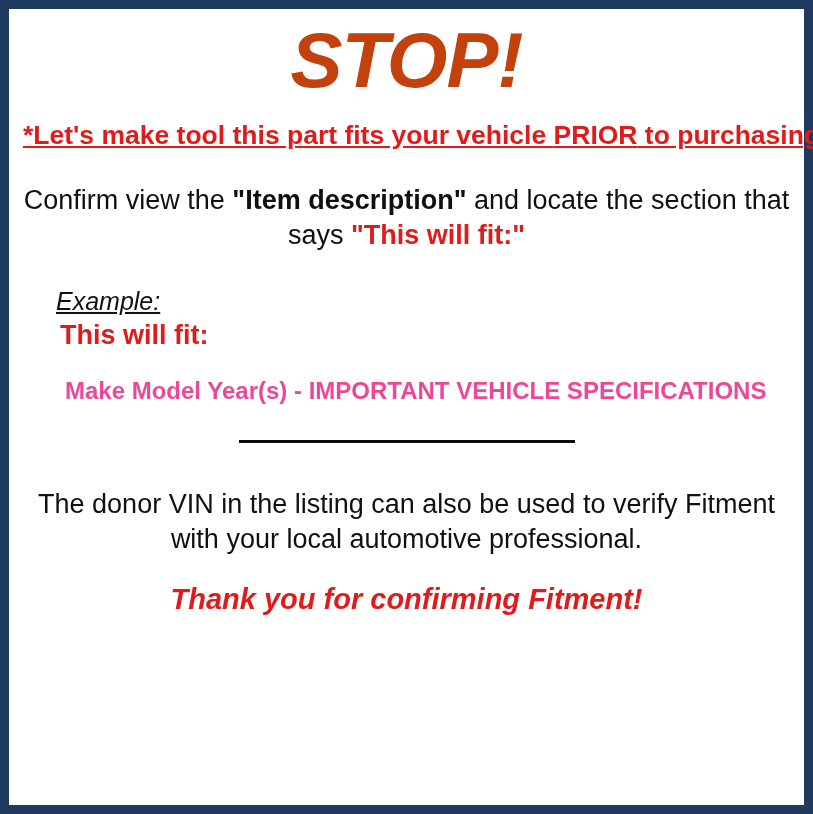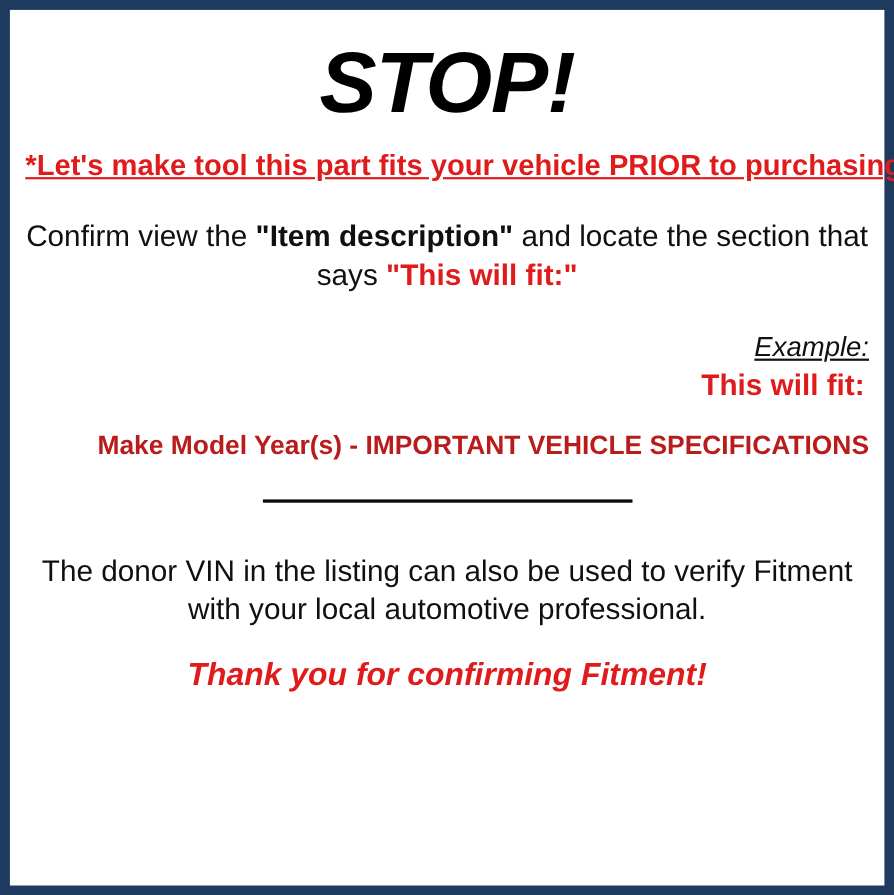--- a/index.html
+++ b/index.html
@@ -19,23 +19,23 @@
     height: 814px;
     background: #ffffff;
     border: 9px solid #1d3557;
     border-color: #1e3a5f;
     padding: 0 14px;
     display: block;
     position: relative;
   }
   .stop-heading {
     margin: 0;
-    padding-top: 27px;
+    padding-top: 12px;
     text-align: center;
-    color: #000000;
+    color: #c2410c;
     font-weight: bold;
     font-style: italic;
     font-size: 78px;
     line-height: 1.02;
     letter-spacing: -1px;
   }
   .subtitle {
     margin: 0;
     padding-top: 18px;
     text-align: center;
@@ -76,21 +76,21 @@
     font-weight: bold;
   }
   .em-black-b {
     font-weight: bold;
     color: #101010;
   }
 
   .example-block {
     padding-top: 34px;
     padding-left: 33px;
-    text-align: right;
+    text-align: left;
   }
   .example-label {
     margin: 0;
     display: inline-block;
     color: #101010;
     font-size: 25px;
     font-style: italic;
     text-decoration: underline;
     line-height: 1.12;
   }
@@ -100,21 +100,21 @@
     padding-left: 0px;
     color: #e01b1b;
     font-weight: bold;
     font-size: 27px;
     line-height: 1.15;
   }
   .spec-line {
     margin: 0;
     padding-top: 22px;
     padding-left: 9px;
-    color: #b91c1c;
+    color: #ec4899;
     font-weight: bold;
     font-size: 24px;
     line-height: 1.15;
     white-space: nowrap;
   }
 
   .divider-wrap {
     padding-top: 27px;
     text-align: center;
   }

